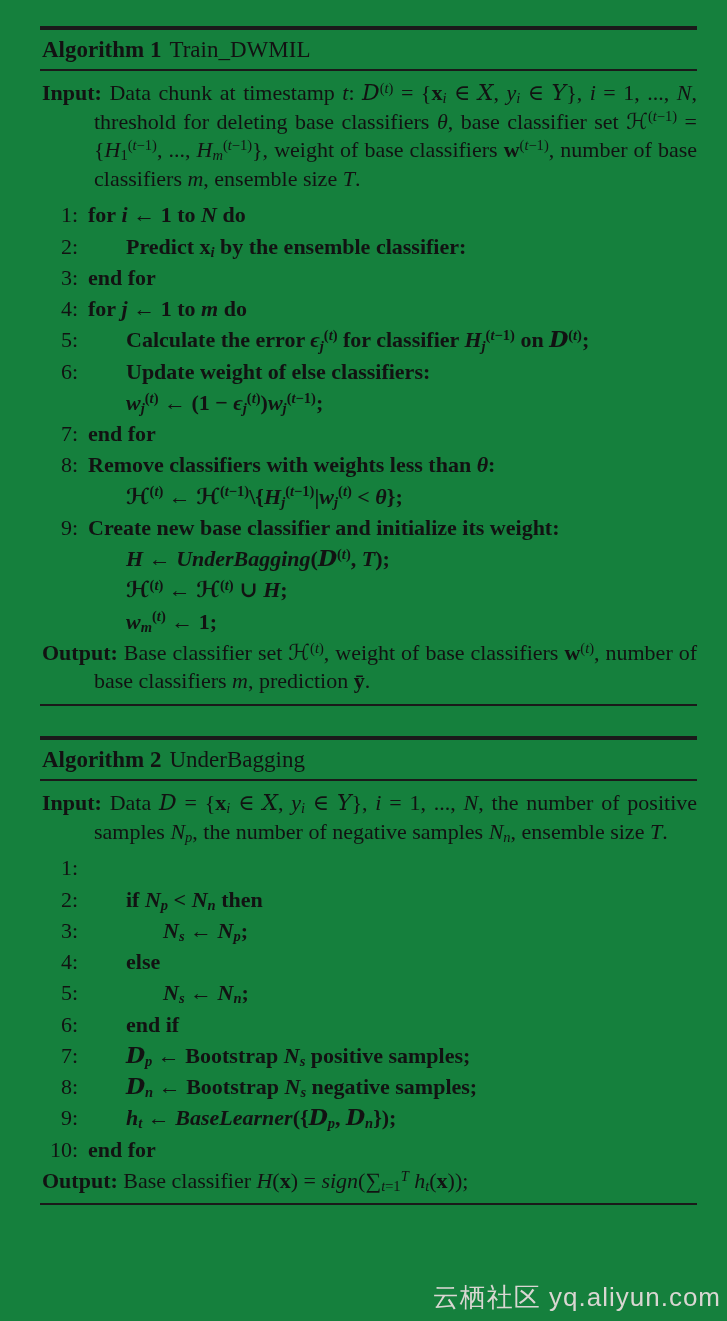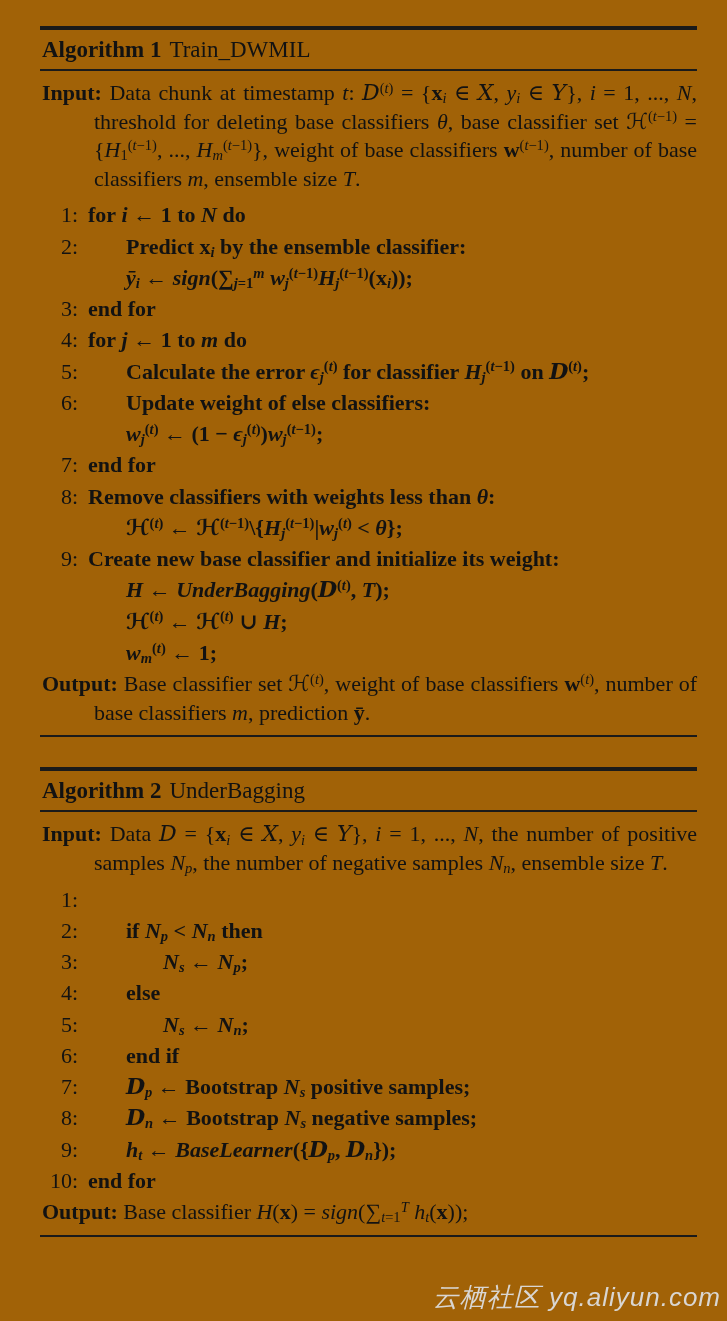--- a/index.html
+++ b/index.html
@@ -5,21 +5,21 @@
   * { margin: 0; padding: 0; box-sizing: border-box; }
   html, body { background: #ffffff; }
   body {
     width: 727px; height: 1321px;
     font-family: "Liberation Serif", "DejaVu Serif", serif;
     color: #121212;
   }
   .page {
     position: relative;
     width: 727px; height: 1321px;
-    background: #a16207;
+    background: #15803d;
     padding: 26px 30px 0 40px;
     overflow: hidden;
   }
   .rule { width: 100%; background: #1a1a1a; }
   .rule.heavy { height: 4px; }
   .rule.thin { height: 2px; }
   .algo-title { font-size: 23px; padding: 7px 2px 6px 2px; }
   .algo-title .lbl { font-weight: bold; margin-right: 8px; }
   .para {
     font-size: 22px; line-height: 1.3;
@@ -41,21 +41,20 @@
   .scr { font-family: "DejaVu Sans", "DejaVu Serif", sans-serif; }
   .gap { height: 30px; }
   .watermark {
     position: absolute;
     right: 6px; bottom: 6px;
     font-family: "Liberation Sans", "DejaVu Sans", sans-serif;
     font-size: 26px;
     color: #d9d6d2;
     letter-spacing: 1px;
     white-space: nowrap;
-    font-style: italic;
   }
 </style>
 </head>
 <body>
 
 <div class="page">
 
   <section>
     <div class="rule heavy"></div>
     <div class="algo-title">
@@ -66,24 +65,20 @@
     <p class="para"><b>Input:</b> Data chunk at timestamp <i>t</i>: <i class="cal">D</i><sup>(<i>t</i>)</sup> = {<b>x</b><sub><i>i</i></sub> ∈ <i class="cal">X</i>, <i>y</i><sub><i>i</i></sub> ∈ <i class="cal">Y</i>}, <i>i</i> = 1, ..., <i>N</i>, threshold for deleting base classifiers <i>θ</i>, base classifier set <span class="scr">ℋ</span><sup>(<i>t</i>−1)</sup> = {<i>H</i><sub>1</sub><sup>(<i>t</i>−1)</sup>, ..., <i>H</i><sub><i>m</i></sub><sup>(<i>t</i>−1)</sup>}, weight of base classifiers <b>w</b><sup>(<i>t</i>−1)</sup>, number of base classifiers <i>m</i>, ensemble size <i>T</i>.</p>
 
     <div class="lines">
       <div class="line">
           <span class="num">1:</span>
           <span class="code"><b>for</b> <i>i</i> ← 1 <b>to</b> <i>N</i> <b>do</b></span>
         </div>
       <div class="line">
           <span class="num">2:</span>
           <span class="code ind1">Predict <b>x</b><sub><i>i</i></sub> by the ensemble classifier:</span>
-        </div>
-      <div class="line">
-          <span class="num"></span>
-          <span class="code ind1"><i>ȳ</i><sub><i>i</i></sub> ← <i>sign</i>(∑<sub><i>j</i>=1</sub><sup><i>m</i></sup> <i>w</i><sub><i>j</i></sub><sup>(<i>t</i>−1)</sup><i>H</i><sub><i>j</i></sub><sup>(<i>t</i>−1)</sup>(<b>x</b><sub><i>i</i></sub>));</span>
         </div>
       <div class="line">
           <span class="num">3:</span>
           <span class="code"><b>end for</b></span>
         </div>
       <div class="line">
           <span class="num">4:</span>
           <span class="code"><b>for</b> <i>j</i> ← 1 <b>to</b> <i>m</i> <b>do</b></span>
         </div>
       <div class="line">

